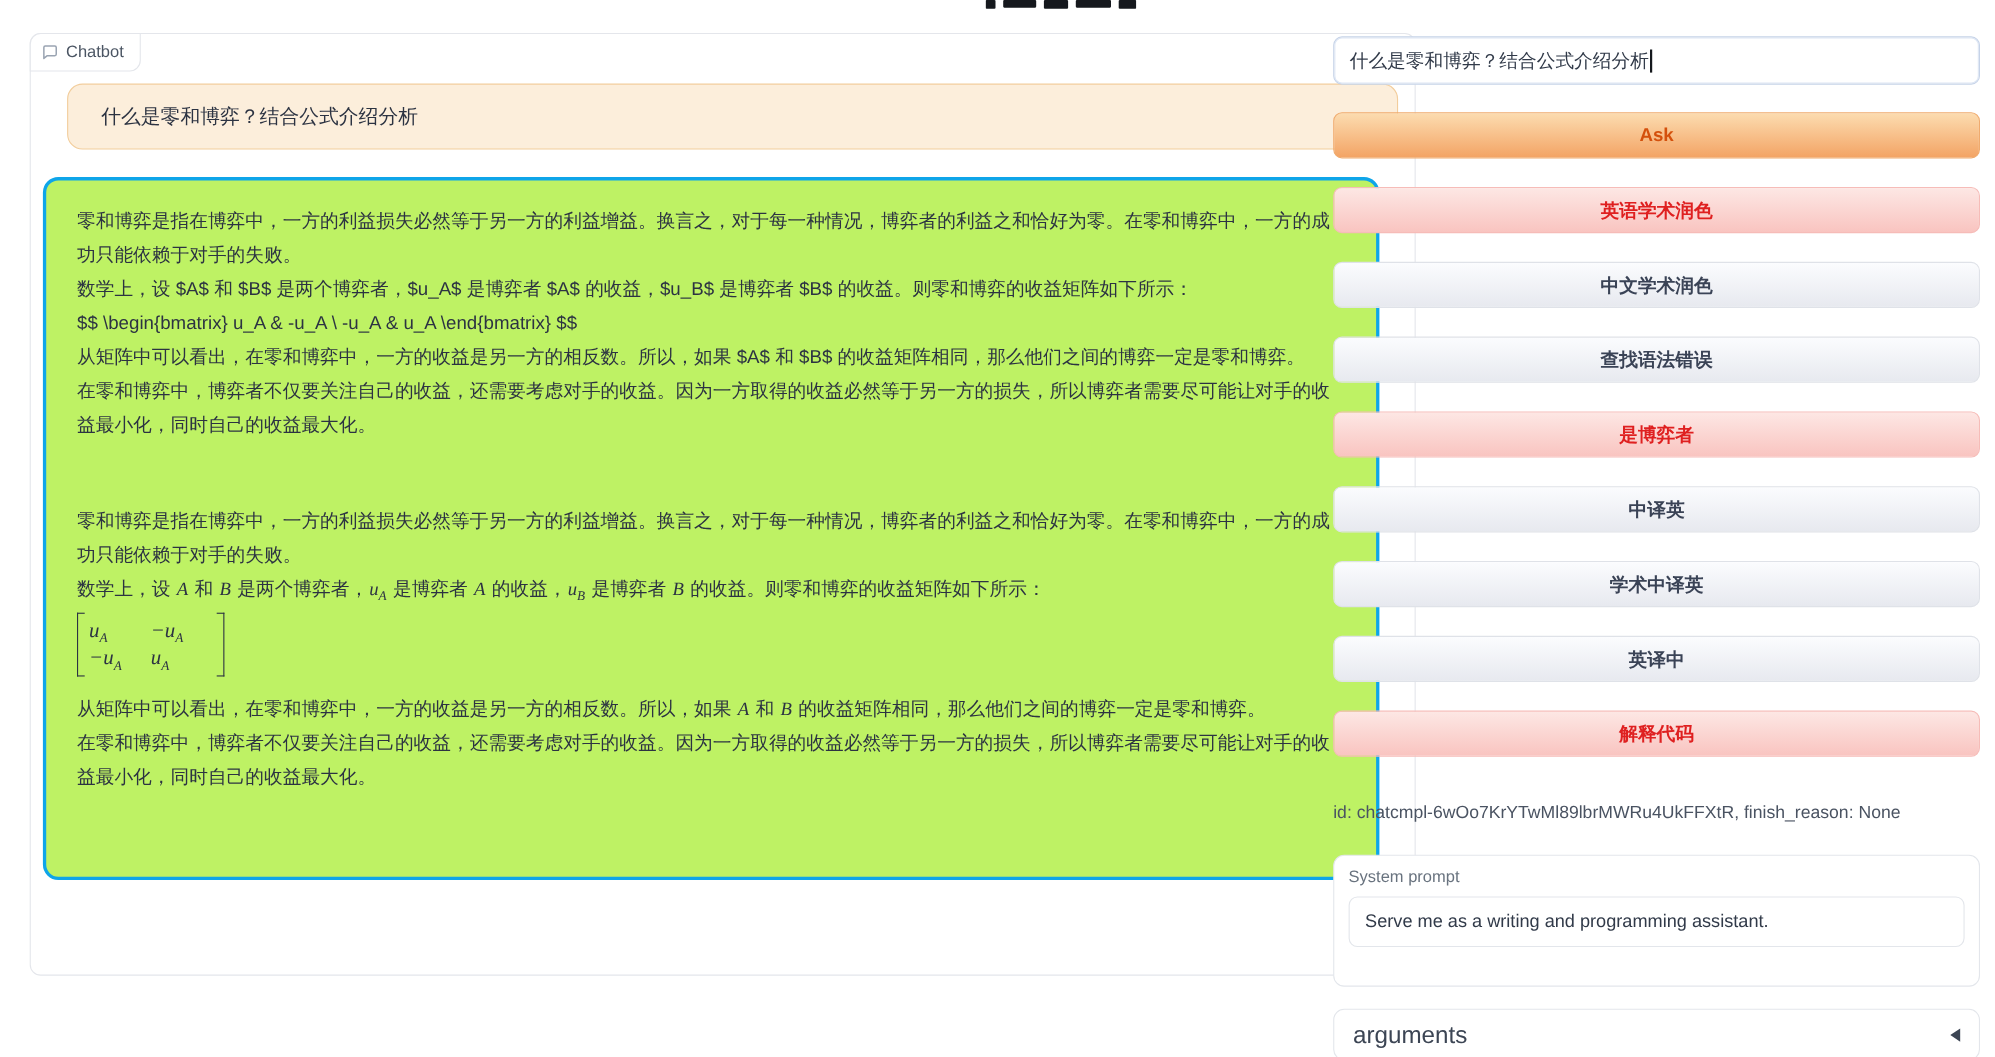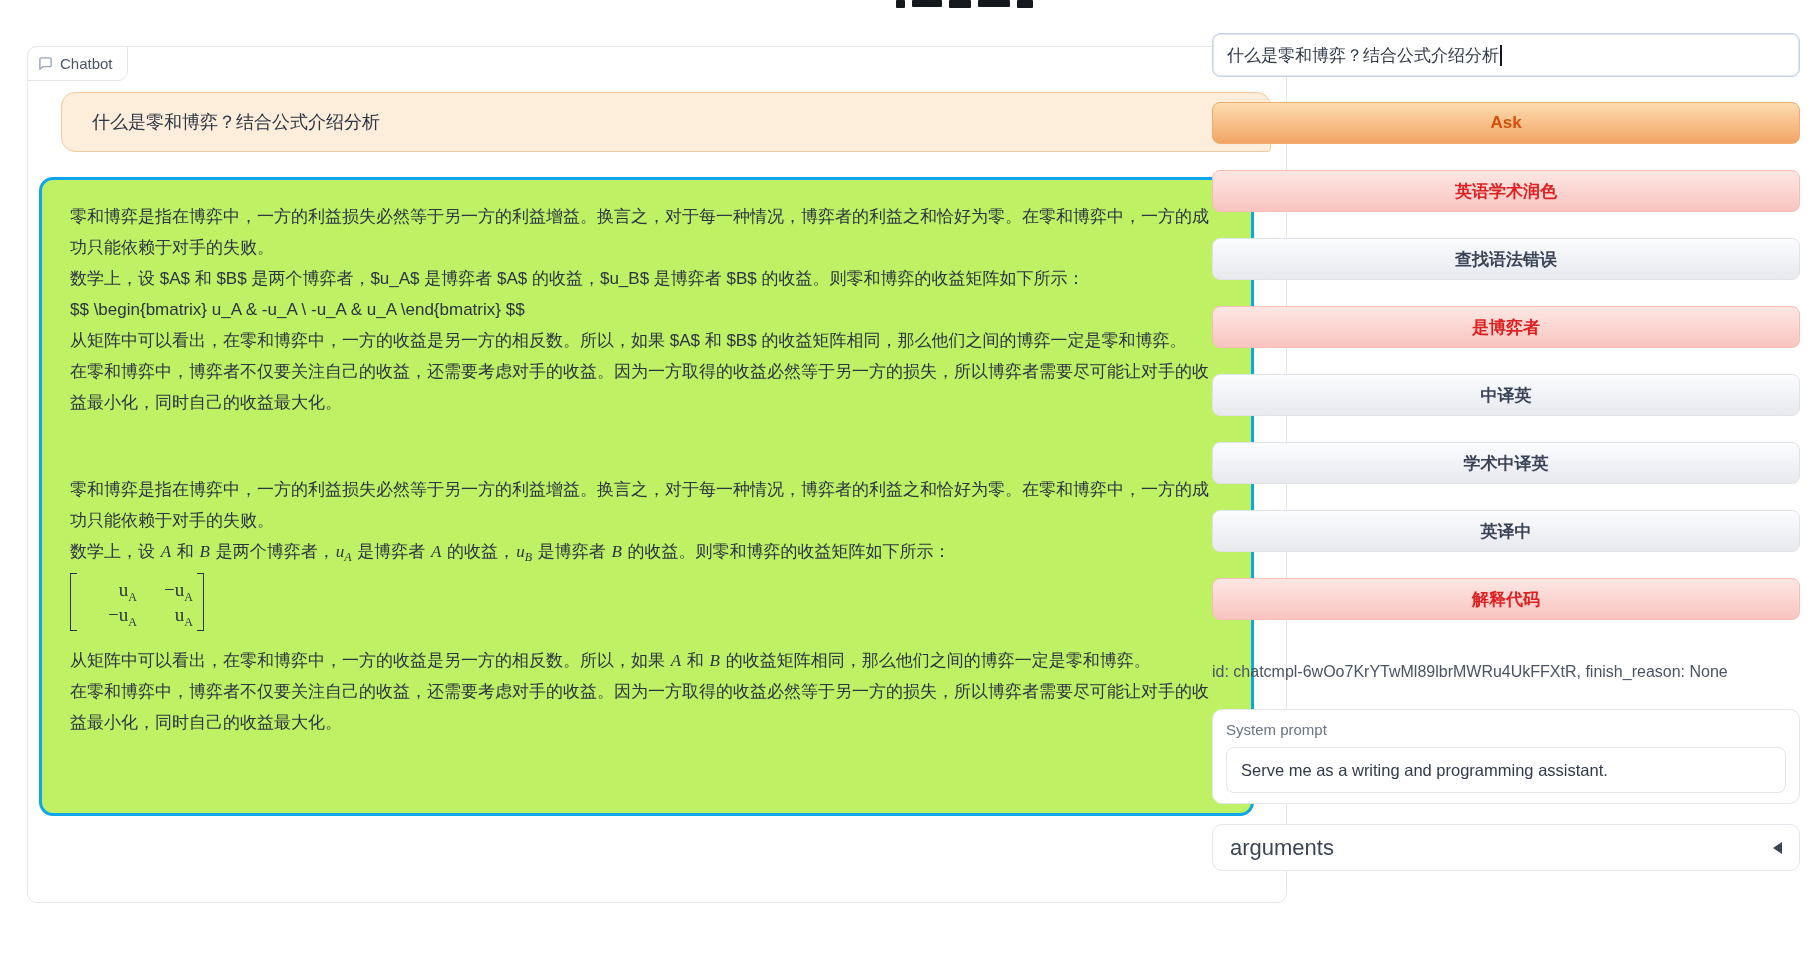--- a/index.html
+++ b/index.html
@@ -6,21 +6,21 @@
   html, body { width: 1814px; height: 961px; background: #ffffff;
     font-family: "Liberation Sans", sans-serif; }
   body { position: relative; overflow: hidden; color: #2c3342; }
 
   
   .clipped-title { position: absolute; left: 896px; top: 0; height: 9px;
     display: flex; gap: 7px; align-items: flex-start; overflow: hidden; }
   .clipped-title i { display: block; background: #15181d; border-radius: 1px; }
 
   
-  .chat-block { position: absolute; left: 27px; top: 46px; width: 1260px; height: 857px;
+  .chat-block { position: absolute; left: 27px; top: 30px; width: 1260px; height: 857px;
     background: #fff; border: 1px solid #e4e6eb; border-radius: 10px; }
   .chat-label { position: absolute; left: -1px; top: -1px; height: 35px; padding: 0 14px 0 10px;
     display: inline-flex; align-items: center; gap: 7px; background: #fff;
     border: 1px solid #e4e6eb; border-radius: 10px 0 10px 0; color: #4b5563; font-size: 15px; z-index: 2; }
   .chat-label svg { display: block; }
 
   .messages { position: absolute; left: 0; top: 35px; width: 100%; }
   .bubble { border-radius: 14px; }
   .bubble.user { margin: 10px 15px 0 33px; min-height: 60px; padding: 17px 26px 17px 30px;
     background: #fceedb; border: 1px solid #f2cd9c; font-size: 18px; color: #2c3342;
@@ -32,22 +32,22 @@
   .rendered { margin-top: 56px; }
   .math { font-family: "Liberation Serif", serif; font-style: italic; padding: 0 1px; }
   .math sub { font-size: 12px; line-height: 0; }
   .matrix-line { margin: 6px 0 4px 0; }
   .matrix { display: inline-flex; align-items: stretch; }
   .brk { width: 7px; border: 1.7px solid #2c3342; }
   .brk-l { border-right: none; }
   .brk-r { border-left: none; }
   .mbody { display: flex; flex-direction: column; justify-content: center; padding: 4px 4px; }
   .mrow { display: flex; }
-  .mcell { min-width: 56px; text-align: right; font-family: "Liberation Serif", serif;
-    font-size: 19px; line-height: 25px; }
+  .mcell { min-width: 56px; text-align: left; font-family: "Liberation Serif", serif;
+    font-style: italic; font-size: 19px; line-height: 25px; }
   .mcell sub { font-size: 12px; line-height: 0; }
 
   
   .right-col { position: absolute; left: 1212px; top: 33px; width: 588px; }
   .textbox { background: #fff; border: 1px solid #e3e6eb; border-radius: 8px;
     font-size: 17px; color: #313a49; display: flex; align-items: center; padding: 0 14px; }
   .textbox.question { height: 44px; border-color: #c6d3e8; box-shadow: 0 0 0 1px #dde6f4 inset; }
   .cursor { display: inline-block; width: 1.5px; height: 21px; background: #15181d; margin-left: 1px; }
 
   .btn { display: block; width: 100%; height: 42px; border-radius: 8px; font-weight: 700;
@@ -58,21 +58,21 @@
   .btn[data-variant="secondary"] { background: linear-gradient(to bottom, #fbfcfe, #e7e9ef);
     border-color: #dfe2e8; color: #3a4356; }
   .btn[data-variant="stop"] { background: linear-gradient(to bottom, #fde7e4, #f9c4c0);
     border-color: #f6bcb8; color: #df2020; }
   .ask { margin-top: 25px; }
   .btn-grid { margin-top: 26px; display: grid; grid-template-columns: 1fr;
     column-gap: 19px; row-gap: 26px; }
 
   .status-line { margin-top: 43px; height: 20px; font-size: 16px; color: #4a5362; }
 
-  .panel { margin-top: 26px; height: 95px; border: 1px solid #e3e6eb; border-radius: 10px;
+  .panel { margin-top: 26px; height: 120px; border: 1px solid #e3e6eb; border-radius: 10px;
     background: #fff; padding: 11px 13px; }
   .panel-label { font-size: 15px; color: #69737f; margin-bottom: 9px; }
   .panel .textbox { height: 46px; font-size: 16.5px; }
 
   .accordion { margin-top: 20px; height: 47px; border: 1px solid #e3e6eb; border-radius: 10px;
     background: #fff; display: flex; align-items: center; justify-content: space-between;
     padding: 0 17px; font-size: 22px; color: #3c4554; cursor: pointer; }
   .tri { width: 0; height: 0; border-top: 6px solid transparent; border-bottom: 6px solid transparent;
     border-right: 9px solid #3c4554; }
 </style>
@@ -133,20 +133,21 @@
 <aside class="right-col">
   <div class="textbox question">
     <span>什么是零和博弈？结合公式介绍分析</span>
     <span class="cursor"></span>
   </div>
 
   <button class="btn ask" data-variant="primary">Ask</button>
 
   <div class="btn-grid">
     <button class="btn" data-variant="stop">英语学术润色</button>
+    <button class="btn" data-variant="secondary">中文学术润色</button>
     <button class="btn" data-variant="secondary">查找语法错误</button>
     <button class="btn" data-variant="stop">是博弈者</button>
     <button class="btn" data-variant="secondary">中译英</button>
     <button class="btn" data-variant="secondary">学术中译英</button>
     <button class="btn" data-variant="secondary">英译中</button>
     <button class="btn" data-variant="stop">解释代码</button>
   </div>
 
   <div class="status-line">id: chatcmpl-6wOo7KrYTwMl89lbrMWRu4UkFFXtR, finish_reason: None</div>
 

